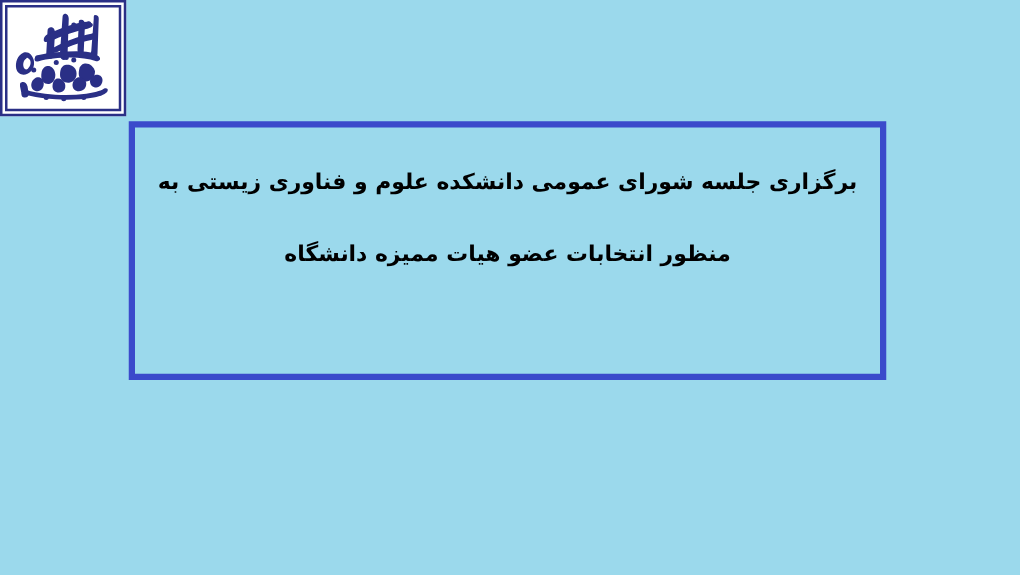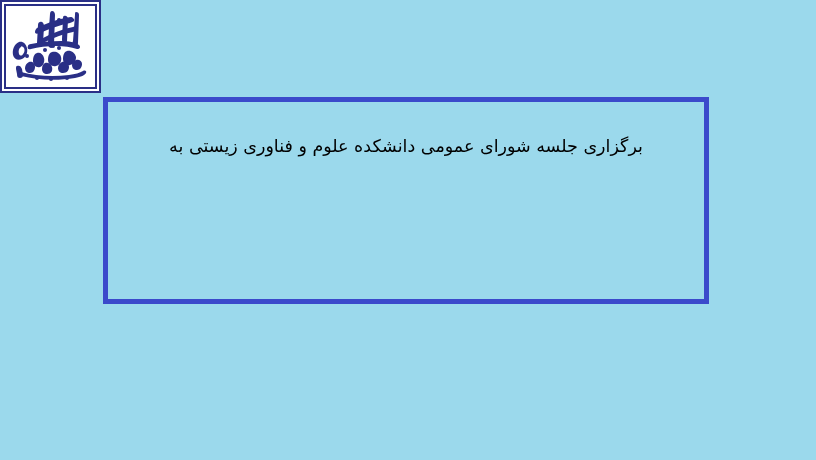--- a/index.html
+++ b/index.html
@@ -82,21 +82,21 @@
     display: flex;
     flex-direction: column;
     align-items: center;
     justify-content: flex-start;
     padding-top: 34px;
   }
 
   .notice-line {
     display: block;
     color: #000000;
-    font-weight: normal;
+    font-weight: bold;
     font-size: 17.5px;
     line-height: 1.15;
     letter-spacing: 0;
     text-align: center;
     direction: rtl;
     unicode-bidi: embed;
     white-space: nowrap;
     font-family: "DejaVu Sans", "Liberation Sans", sans-serif;
   }
 
@@ -153,16 +153,17 @@
           <circle cx="60" cy="70" r="2"></circle>
           <circle cx="20" cy="48" r="2"></circle>
         </g>
       </svg>
     </div>
   </div>
 
   <div id="notice-box">
     <div id="notice-body">
       <span id="notice-line-1" class="notice-line">برگزاری جلسه شورای عمومی دانشکده علوم و فناوری زیستی به</span>
+      <span id="notice-line-2" class="notice-line">منظور انتخابات عضو هیات ممیزه دانشگاه</span>
     </div>
   </div>
 
 </div>
 
 </body></html>

